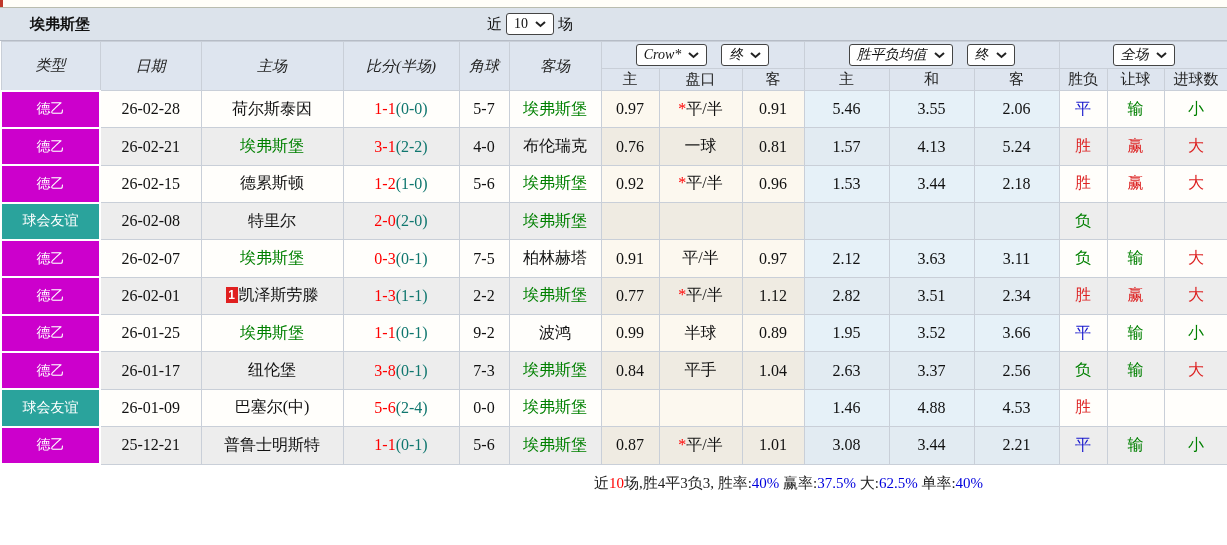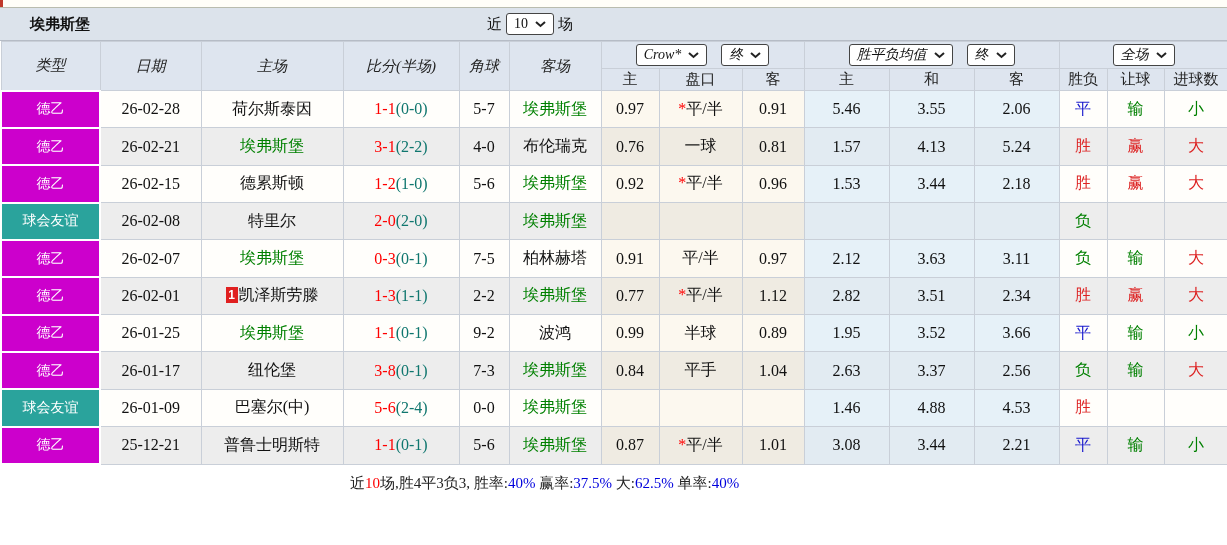--- a/index.html
+++ b/index.html
@@ -52,21 +52,21 @@
   tr.even td.avg { background:#e2ebf2; }
   td.league { color:#fff; font-size:14px; border:2px solid #fff; }
   .self { color:#008000; }
   .sc { color:#ff0000; }
   .ht { color:#0f766e; }
   .star { color:#ff0000; }
   .rc { display:inline-block; background:#e02020; color:#fff; width:12px; height:16px; line-height:16px; font-size:12px; font-weight:bold; margin-right:1px; vertical-align:1px; font-family:"Liberation Sans",sans-serif; }
 
   
   .footer { height:36px; background:#fff; display:flex; align-items:center; }
-  .footer-text { margin-left:350px; flex:1; font-size:15px; }
+  .footer-text { margin-left:350px; flex:1; text-align:center; font-size:15px; }
 </style>
 </head>
 <body>
 
 <div class="page">
 
   <div class="top-strip">
     <div class="edge-mark"></div>
   </div>
 

